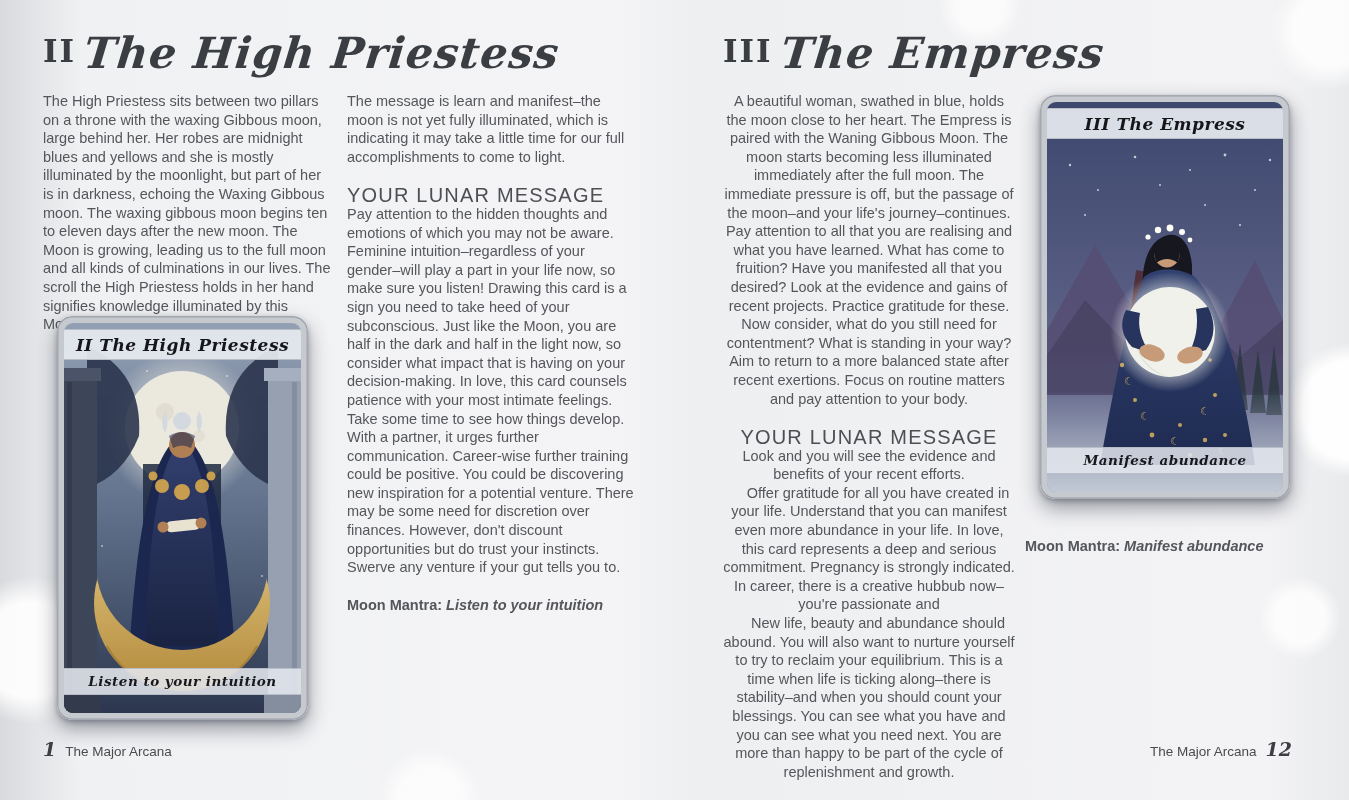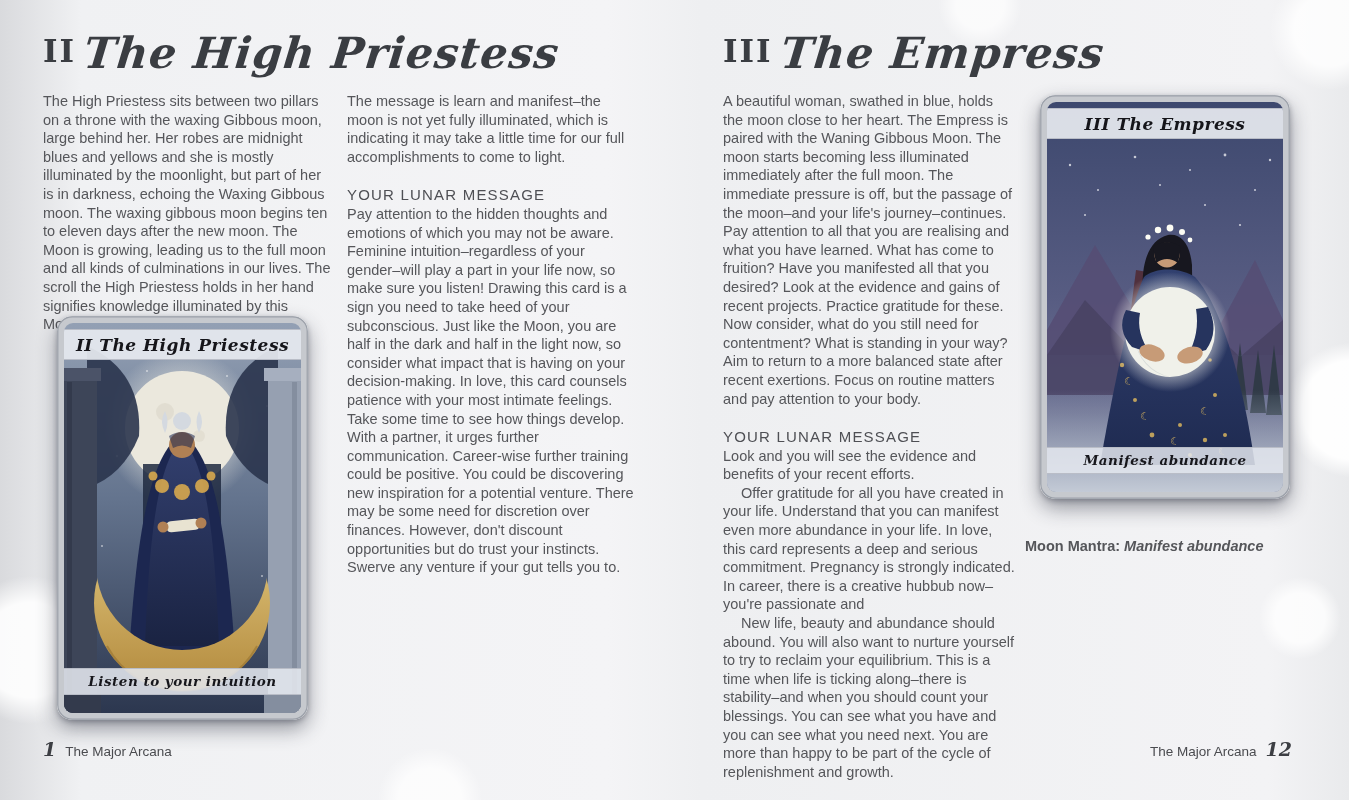--- a/index.html
+++ b/index.html
@@ -29,29 +29,29 @@
   .title .script{
     display:inline-block;margin-left:8px;
     font-family:"DejaVu Serif","Liberation Serif",serif;font-style:italic;font-weight:600;
     font-size:43px;letter-spacing:1px;transform:skewX(-6deg);
   }
   .bodytext p{margin:0 0 0 0;color:#55565a;font-size:14.5px;line-height:18.6px;}
   .bodytext p + p{margin-top:0;}
   .bodytext .gap{margin-top:19px;}
   .bodytext .indent{text-indent:18px;}
   h2.lunar{
-    margin:20px 0 0 0;color:#4e4f54;font-size:15px;font-weight:normal;
+    margin:20px 0 0 0;color:#4e4f54;font-size:20px;font-weight:normal;
     letter-spacing:1.2px;line-height:18.6px;
   }
   .mantra{margin-top:19px !important;color:#3f4045;font-weight:bold;font-size:14.5px;}
   .mantra .mantra-text{font-style:italic;}
   
   .colL1{position:absolute;left:43px;top:92px;width:288px;}
   .colL2{position:absolute;left:347px;top:92px;width:290px;}
-  .colR1{position:absolute;left:723px;top:92px;width:292px;}
+  .colR1{position:absolute;left:723px;top:92px;width:292px;text-align:center;}
   .colR2{position:absolute;left:1025px;top:518px;width:322px;}
   
   .card{
     position:absolute;margin:0;border-radius:15px;
     box-shadow:0 9px 20px rgba(35,40,55,.45), 0 2px 5px rgba(35,40,55,.3);
   }
   .card svg{display:block;border-radius:15px;}
   .card-left{left:57px;top:316px;}
   .card-right{left:1040px;top:95px;}
   .card-title-text{
@@ -79,20 +79,22 @@
     <h1 class="title" style="left:43px;"><span class="numeral">II</span><span class="script">The High Priestess</span></h1>
 
     <div class="bodytext colL1">
       <p>The High Priestess sits between two pillars on a throne with the waxing Gibbous moon, large behind her. Her robes are midnight blues and yellows and she is mostly illuminated by the moonlight, but part of her is in darkness, echoing the Waxing Gibbous moon. The waxing gibbous moon begins ten to eleven days after the new moon. The Moon is growing, leading us to the full moon and all kinds of culminations in our lives. The scroll the High Priestess holds in her hand signifies knowledge illuminated by this Moon.</p>
     </div>
 
     <div class="bodytext colL2">
       <p>The message is learn and manifest–the moon is not yet fully illuminated, which is indicating it may take a little time for our full accomplishments to come to light.</p>
       <h2 class="lunar">YOUR LUNAR MESSAGE</h2>
       <p>Pay attention to the hidden thoughts and emotions of which you may not be aware. Feminine intuition–regardless of your gender–will play a part in your life now, so make sure you listen! Drawing this card is a sign you need to take heed of your subconscious. Just like the Moon, you are half in the dark and half in the light now, so consider what impact that is having on your decision-making. In love, this card counsels patience with your most intimate feelings. Take some time to see how things develop. With a partner, it urges further communication. Career-wise further training could be positive. You could be discovering new inspiration for a potential venture. There may be some need for discretion over finances. However, don't discount opportunities but do trust your instincts. Swerve any venture if your gut tells you to.</p>
+      <p class="mantra gap"><span class="mantra-label">Moon Mantra:</span>
+        <span class="mantra-text">Listen to your intuition</span></p>
     </div>
 
     <figure class="card card-left">
       <svg width="251" height="404" viewBox="0 0 251 404">
         <defs>
           <linearGradient id="skyHP" x1="0" y1="0" x2="0" y2="1">
             <stop offset="0" stop-color="#93a0b4"></stop>
               <stop offset="0.45" stop-color="#64748e"></stop>
             <stop offset="1" stop-color="#2c374f"></stop>
           </linearGradient>

